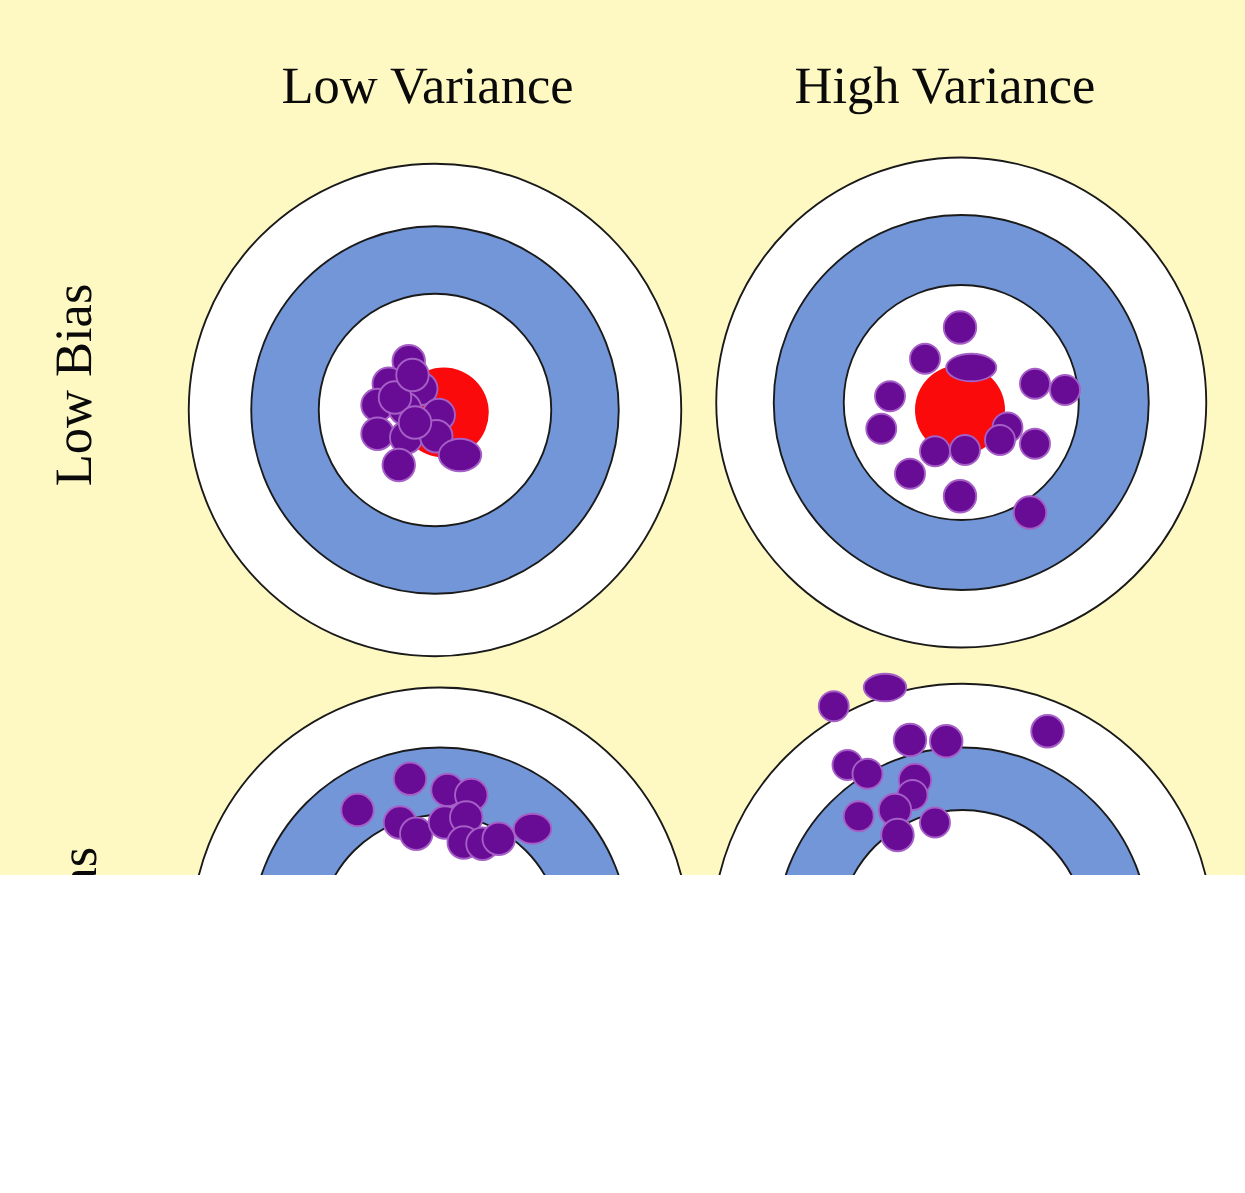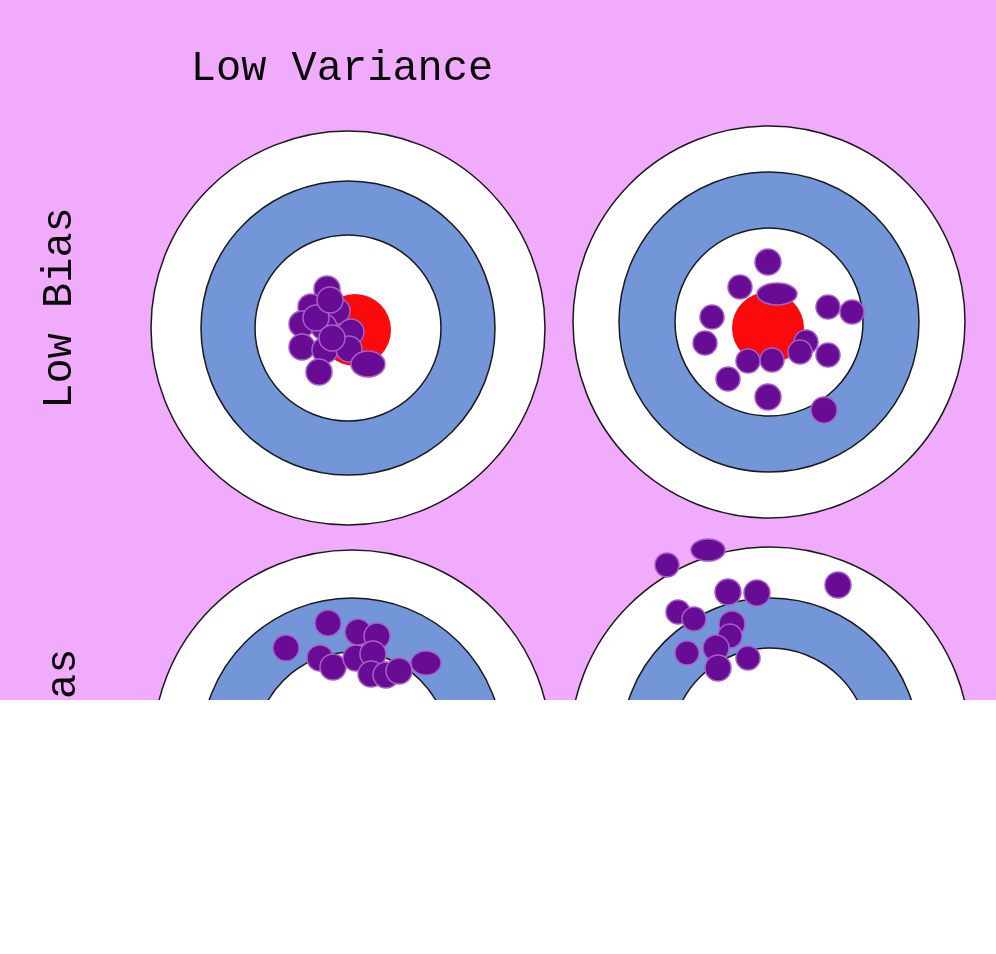--- a/index.html
+++ b/index.html
@@ -1,20 +1,20 @@
 <!DOCTYPE html>
 <html><head>
 <meta charset="utf-8">
 <style>
   html,body{margin:0;padding:0;background:#ffffff;}
   .canvas{
     position:relative;
     width:996px;height:700px;
-    background:#f0abfc;
-    font-family:Liberation Mono, monospace;
+    background:#fef9c3;
+    font-family:Liberation Serif, serif;
     overflow:hidden;
   }
   .canvas svg{position:absolute;left:0;top:0;}
   .col-header{
     position:absolute;top:46px;
     transform:translateX(-50%);
     font-size:42px;line-height:1.1;font-weight:400;
     color:#0a0a0a;white-space:nowrap;
   }
   .col-header.c1{left:342px;}
@@ -108,16 +108,17 @@
         <ellipse cx="732" cy="624" rx="13" ry="13" fill="#690c95" stroke="#a55fc6" stroke-width="1.5"></ellipse>
         <ellipse cx="730" cy="636" rx="12" ry="12" fill="#690c95" stroke="#a55fc6" stroke-width="1.5"></ellipse>
         <ellipse cx="687" cy="653" rx="12" ry="12" fill="#690c95" stroke="#a55fc6" stroke-width="1.5"></ellipse>
         <ellipse cx="716" cy="648" rx="13" ry="13" fill="#690c95" stroke="#a55fc6" stroke-width="1.5"></ellipse>
         <ellipse cx="718" cy="668" rx="13" ry="13" fill="#690c95" stroke="#a55fc6" stroke-width="1.5"></ellipse>
         <ellipse cx="748" cy="658" rx="12" ry="12" fill="#690c95" stroke="#a55fc6" stroke-width="1.5"></ellipse>
       </g>
     </svg>
 
   <div class="col-header c1">Low Variance</div>
+  <div class="col-header c2">High Variance</div>
 
   <div class="row-header r1">Low Bias</div>
   <div class="row-header r2">High Bias</div>
 </div>
 
 </body></html>

